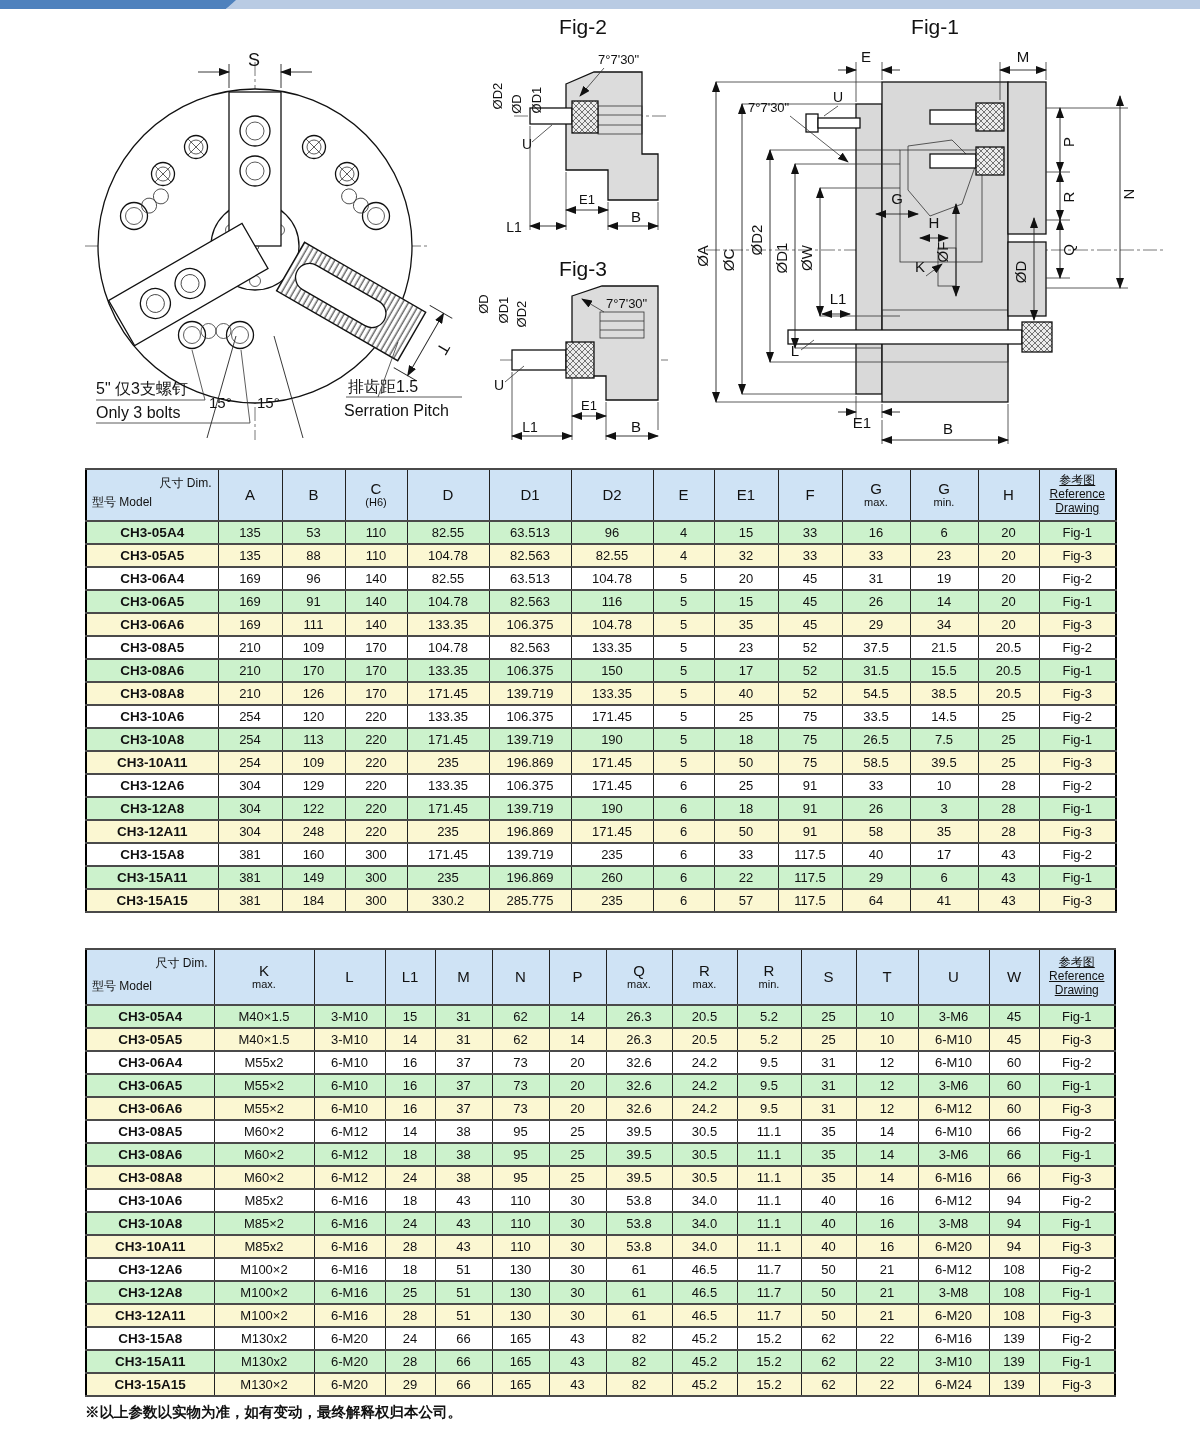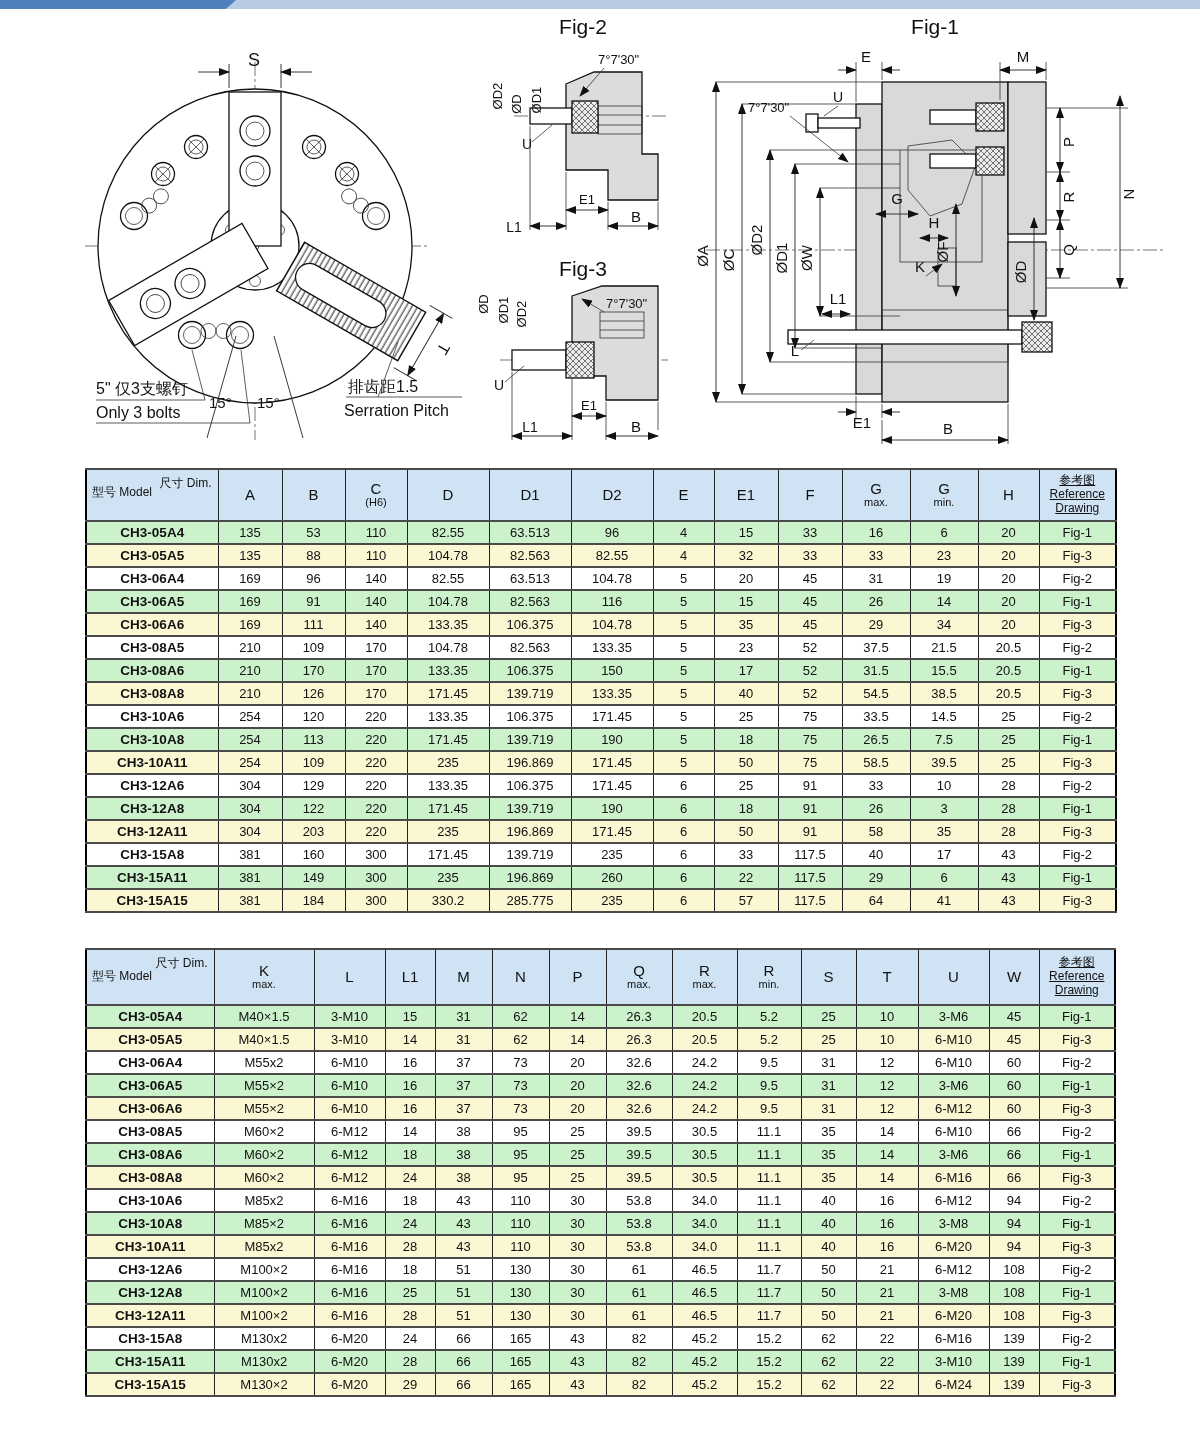--- a/index.html
+++ b/index.html
@@ -31,21 +31,21 @@
   .dimtable tbody td{height:21px;font-size:13px;line-height:1;}
   .dimtable td.model{font-weight:bold;font-size:13.5px;}
   #t1{left:85px;top:468px;width:1030px;}
   #t2{left:85px;top:948px;width:1029px;}
   th.corner{position:relative;
      background-image:linear-gradient(to bottom right,
         transparent calc(50% - 0.8px), #222 calc(50% - 0.8px),
         #222 calc(50% + 0.8px), transparent calc(50% + 0.8px));
      background-color:var(--header-blue,#cfe3f5);}
   th.corner .cdim{position:absolute;top:5px;right:6px;font-size:12px;}
-  th.corner .cmodel{position:absolute;bottom:19px;left:5px;font-size:12px;}
+  th.corner .cmodel{position:absolute;bottom:9px;left:5px;font-size:12px;}
   .footnote{position:absolute;left:85px;top:1403px;font-size:14.5px;font-weight:600;}
 </style>
 </head>
 <body>
 
 <div class="page">
   <div class="bar-dark"></div>
   <div class="bar-light"></div>
 
   <svg class="drawings" width="1200" height="462" viewBox="0 0 1200 462">
@@ -573,21 +573,21 @@
           <td>18</td>
           <td>91</td>
           <td>26</td>
           <td>3</td>
           <td>28</td>
           <td>Fig-1</td>
         </tr>
         <tr style="background: rgb(251, 247, 210);">
           <td class="model">CH3-12A11</td>
           <td>304</td>
-          <td>203</td>
+          <td>248</td>
           <td>220</td>
           <td>235</td>
           <td>196.869</td>
           <td>171.45</td>
           <td>6</td>
           <td>50</td>
           <td>91</td>
           <td>58</td>
           <td>35</td>
           <td>28</td>
@@ -1003,13 +1003,14 @@
           <td>15.2</td>
           <td>62</td>
           <td>22</td>
           <td>6-M24</td>
           <td>139</td>
           <td>Fig-3</td>
         </tr>
       </tbody>
     </table>
 
+  <div class="footnote">※以上参数以实物为准，如有变动，最终解释权归本公司。</div>
 </div>
 
 </body></html>

